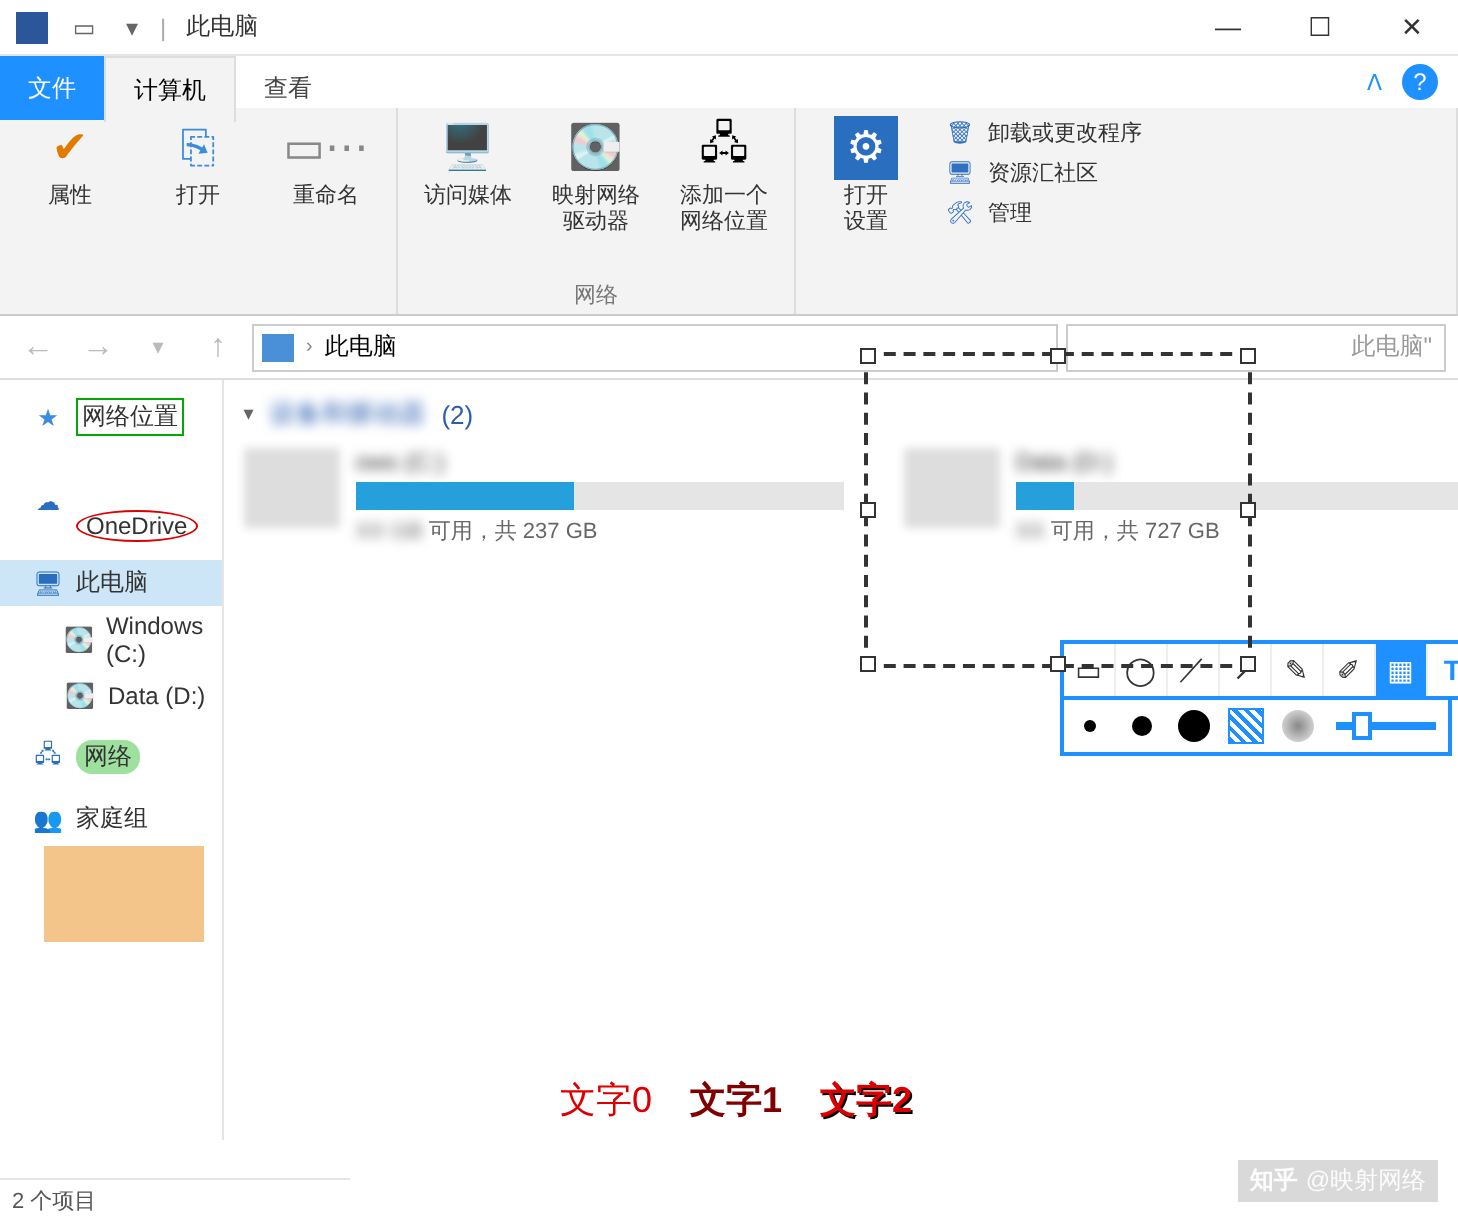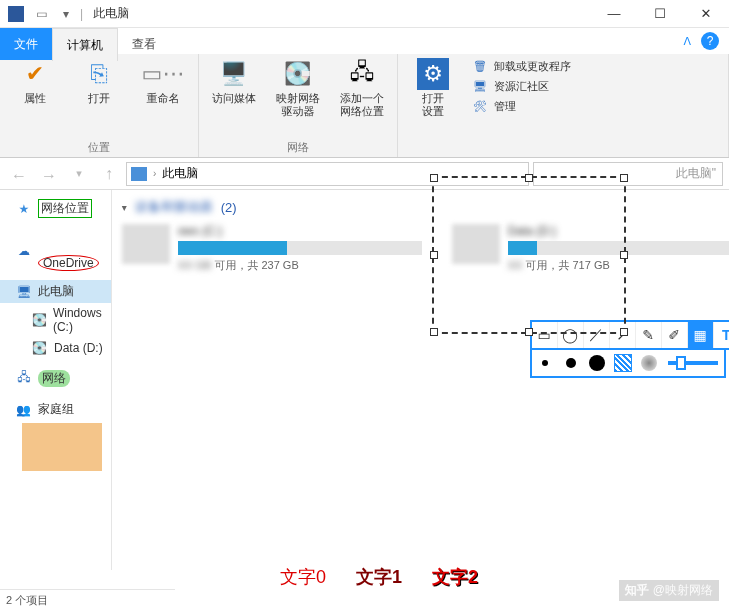--- a/index.html
+++ b/index.html
@@ -85,21 +85,21 @@
 .snipopt .obtn { width:26px; height:26px; display:flex; align-items:center; justify-content:center; }
 .dot-s{width:6px;height:6px;border-radius:50%;background:#000}
 .dot-m{width:10px;height:10px;border-radius:50%;background:#000}
 .dot-l{width:16px;height:16px;border-radius:50%;background:#000}
 .hatch{width:18px;height:18px;background:repeating-linear-gradient(45deg,#1e90ff 0 2px,#fff 2px 4px);border:1px solid #1e90ff}
 .blurdot{width:16px;height:16px;border-radius:50%;background:radial-gradient(#888,#eee)}
 .slider{width:50px;height:4px;background:#1e90ff;position:relative;margin:0 6px}
 .slider .thumb{position:absolute;left:8px;top:-5px;width:10px;height:14px;background:#fff;border:2px solid #1e90ff}
 
 
-.anno { position:absolute; left:280px; top:565px; display:flex; gap:30px; font-size:18px; font-family:"KaiTi","STKaiti",serif;align-items:flex-end; }
+.anno { position:absolute; left:280px; top:538px; display:flex; gap:19px; font-size:18px; font-family:"KaiTi","STKaiti",serif;align-items:flex-end; }
 .anno .a0{color:#d00}
 .anno .a1{color:#800000;font-weight:bold;text-shadow:1px 1px #fff}
 .anno .a2{color:#d00;font-weight:bold;text-shadow:1px 1px #000}
 
 
 .wm { position:absolute; right:10px; bottom:10px; color:rgba(255,255,255,0.9); background:rgba(0,0,0,0.15); padding:2px 6px; font-size:12px; display:flex; align-items:center; gap:4px; }
 .wm .zhi{font-weight:bold}
 
 
 .status { position:absolute; left:0; bottom:0; height:22px; width:175px; border-top:1px solid #e5e5e5; display:flex; align-items:center; padding-left:6px; color:#555; font-size:11px; }
@@ -141,21 +141,20 @@
       </div>
       <div class="ribbtn">
         <span class="ic" style="color:#3a8dde">⎘</span>
         <span class="lbl">打开</span>
       </div>
       <div class="ribbtn">
         <span class="ic" style="color:#888">▭⋯</span>
         <span class="lbl">重命名</span>
       </div>
     </div>
-    <div class="riblabel">位置</div>
   </div>
 
   <div class="ribgroup">
     <div class="ribrow">
       <div class="ribbtn">
         <span class="ic">🖥️</span>
         <span class="lbl">访问媒体</span>
       </div>
       <div class="ribbtn">
         <span class="ic">💽</span>
@@ -266,21 +265,21 @@
           <div class="dcap"><span class="b">XX GB </span><span>可用，共 237 GB</span></div>
         </div>
       </div>
       <div class="drive">
         <div class="dicon"></div>
         <div class="dbody">
           <div class="dname">Data (D:)</div>
           <div class="bar">
               <div class="fill" style="width:12%"></div>
             </div>
-          <div class="dcap"><span class="b">XX </span><span>可用，共 717 GB</span></div>
+          <div class="dcap"><span class="b">XX </span><span>可用，共 727 GB</span></div>
         </div>
       </div>
     </div>
 
     <div class="sniptb">
       <div class="tbtn">▭</div>
       <div class="tbtn">◯</div>
       <div class="tbtn">／</div>
       <div class="tbtn">↗</div>
       <div class="tbtn">✎</div>

